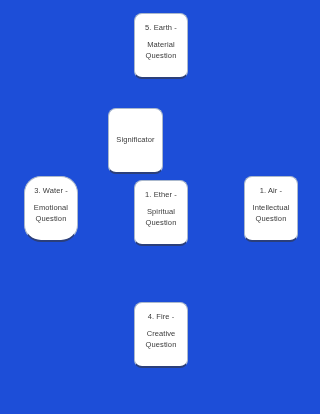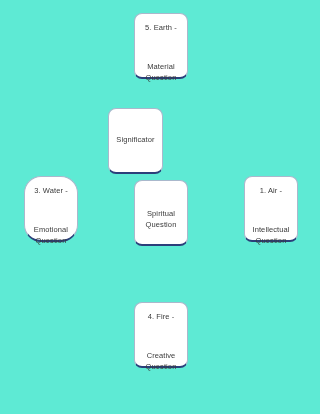--- a/index.html
+++ b/index.html
@@ -10,42 +10,42 @@
     width: 320px;
     height: 414px;
     background: #ffffff;
     font-family: "Liberation Sans", sans-serif;
     overflow: hidden;
   }
   #canvas {
     position: relative;
     width: 320px;
     height: 414px;
-    background: #5eead4;
+    background: #1d4ed8;
   }
   .card {
     position: absolute;
     box-sizing: border-box;
     background: #ffffff;
     border: 1px solid #aab8cc;
     border-bottom: 2px solid #2b3f7a;
     border-radius: 8px;
     text-align: center;
     color: #3a3a3a;
     font-size: 7.5px;
     line-height: 1.45;
     letter-spacing: 0.1px;
   }
   .card .title {
     display: block;
     margin-top: 9px;
   }
   .card .body {
     display: block;
-    margin-top: 28px;
+    margin-top: 6px;
     padding: 0 4px;
     white-space: pre-line;
   }
   .card.sig {
     display: flex;
     align-items: center;
     justify-content: center;
   }
   .card.sig .title {
     margin-top: 0;
@@ -62,20 +62,21 @@
 Question</span>
   </div>
 
   <div class="card" id="card-water" style="left: 24px; top: 176px; width: 54px; height: 66px; border-radius: 17px;">
     <span class="title">3. Water -</span>
     <span class="body">Emotional
 Question</span>
   </div>
 
   <div class="card" id="card-ether" style="left: 134px; top: 180px; width: 54px; height: 66px;">
+    <span class="title">1. Ether -</span>
     <span class="body">Spiritual
 Question</span>
   </div>
 
   <div class="card" id="card-air" style="left: 244px; top: 176px; width: 54px; height: 66px;">
     <span class="title">1. Air -</span>
     <span class="body">Intellectual
 Question</span>
   </div>
 

